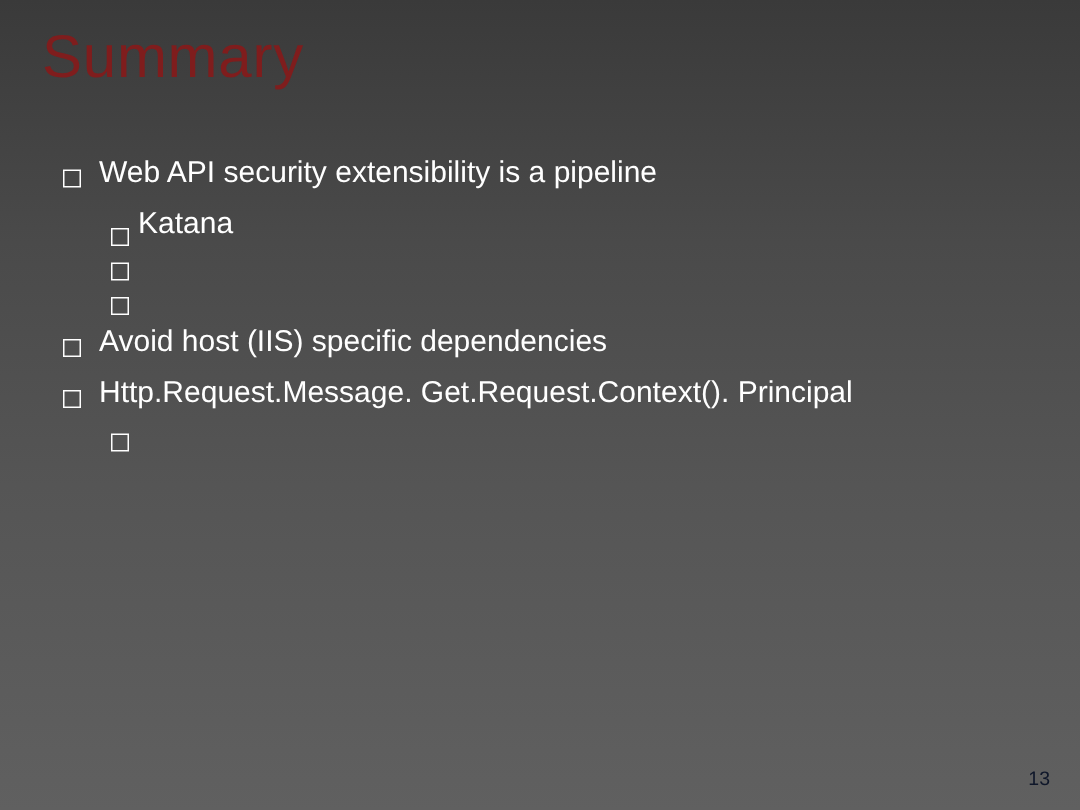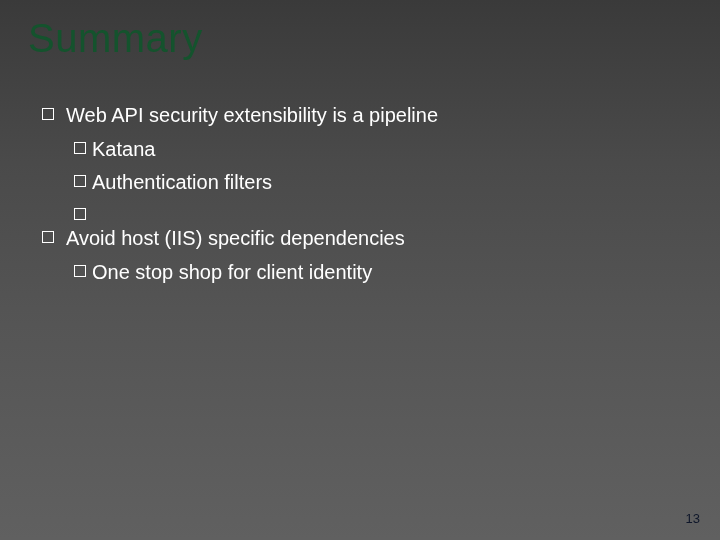--- a/index.html
+++ b/index.html
@@ -9,51 +9,51 @@
     font-family: Arial, Helvetica, sans-serif;
     color: #ffffff;
     position: relative;
   }
   .title {
     position: absolute;
     top: 16px;
     left: 28px;
     font-size: 40px;
     font-weight: 400;
-    color: #14532d;
+    color: #7f1d1d;
     letter-spacing: 0.5px;
   }
   .content {
     position: absolute;
     top: 100px;
     left: 42px;
     right: 40px;
   }
   .bullet-line {
     display: flex;
-    align-items: flex-start;
+    align-items: center;
     margin-bottom: 4px;
     font-size: 20px;
     line-height: 1.5;
   }
   .bullet-marker {
     display: inline-block;
     width: 12px;
     height: 12px;
     border: 1.5px solid #ffffff;
     margin-right: 12px;
     margin-top: 8px;
     flex-shrink: 0;
   }
   .bullet-text {
     flex: 1;
   }
   .sub-bullet-line {
     display: flex;
-    align-items: flex-start;
+    align-items: flex-end;
     margin-left: 32px;
     margin-bottom: 3px;
     font-size: 20px;
     line-height: 1.5;
   }
   .sub-bullet-marker {
     display: inline-block;
     width: 12px;
     height: 12px;
     border: 1.5px solid #ffffff;
@@ -79,31 +79,33 @@
   <div class="bullet-line">
     <span class="bullet-marker"></span>
     <span class="bullet-text">Web API security extensibility is a pipeline</span>
   </div>
   <div class="sub-bullet-line">
     <span class="sub-bullet-marker"></span>
     <span>Katana</span>
   </div>
   <div class="sub-bullet-line">
     <span class="sub-bullet-marker"></span>
-    <span>Authentication filters</span>
   </div>
   <div class="sub-bullet-line">
     <span class="sub-bullet-marker"></span>
   </div>
 
   <div class="bullet-line">
     <span class="bullet-marker"></span>
     <span class="bullet-text">Avoid host (IIS) specific dependencies</span>
   </div>
 
+  <div class="bullet-line">
+    <span class="bullet-marker"></span>
+    <span class="bullet-text">Http.Request.Message. Get.Request.Context(). Principal</span>
+  </div>
   <div class="sub-bullet-line">
     <span class="sub-bullet-marker"></span>
-    <span>One stop shop for client identity</span>
   </div>
 
 </div>
 
 <div class="page-number">13</div>
 
 </body></html>

